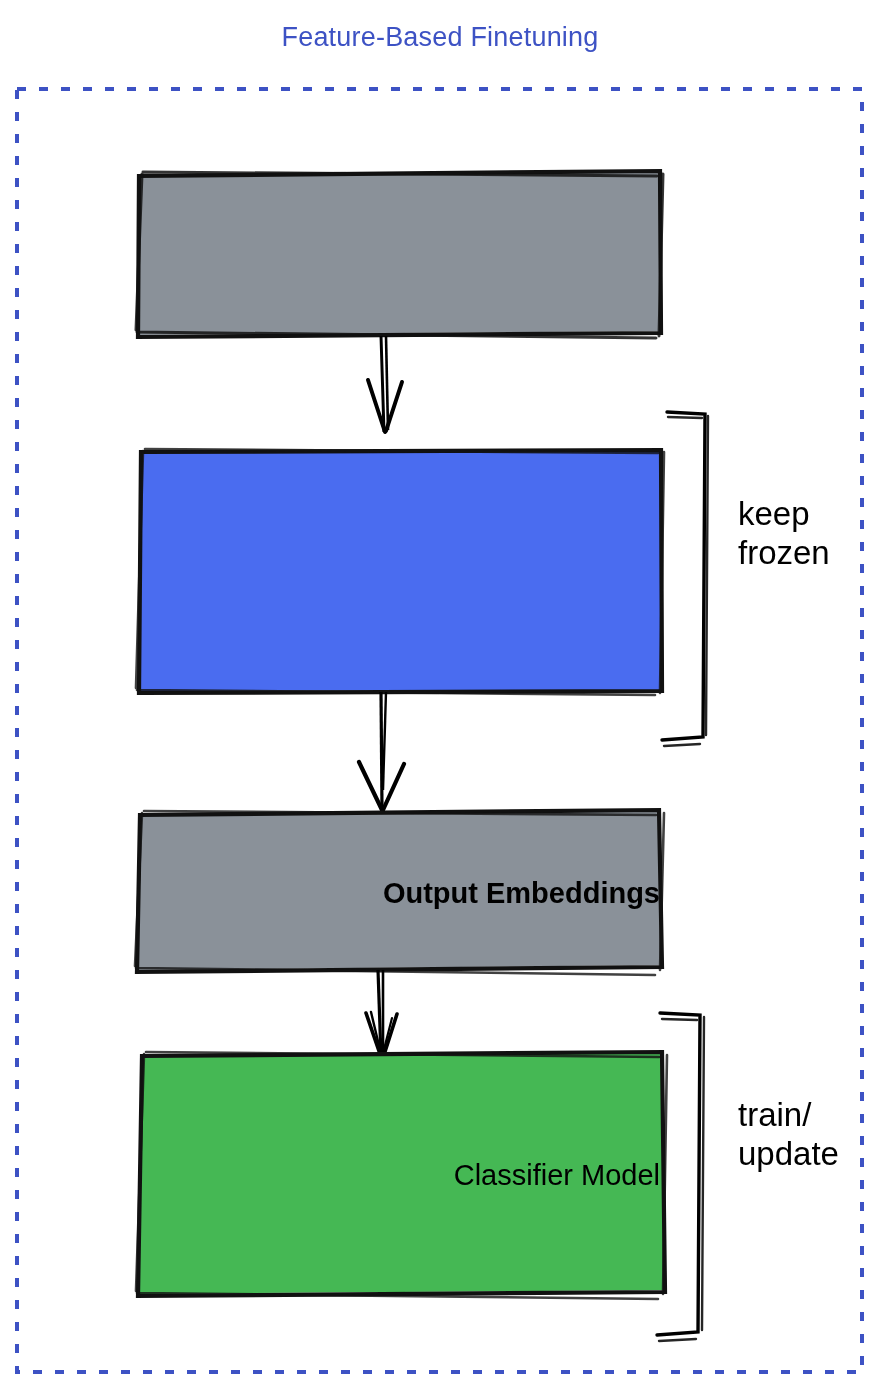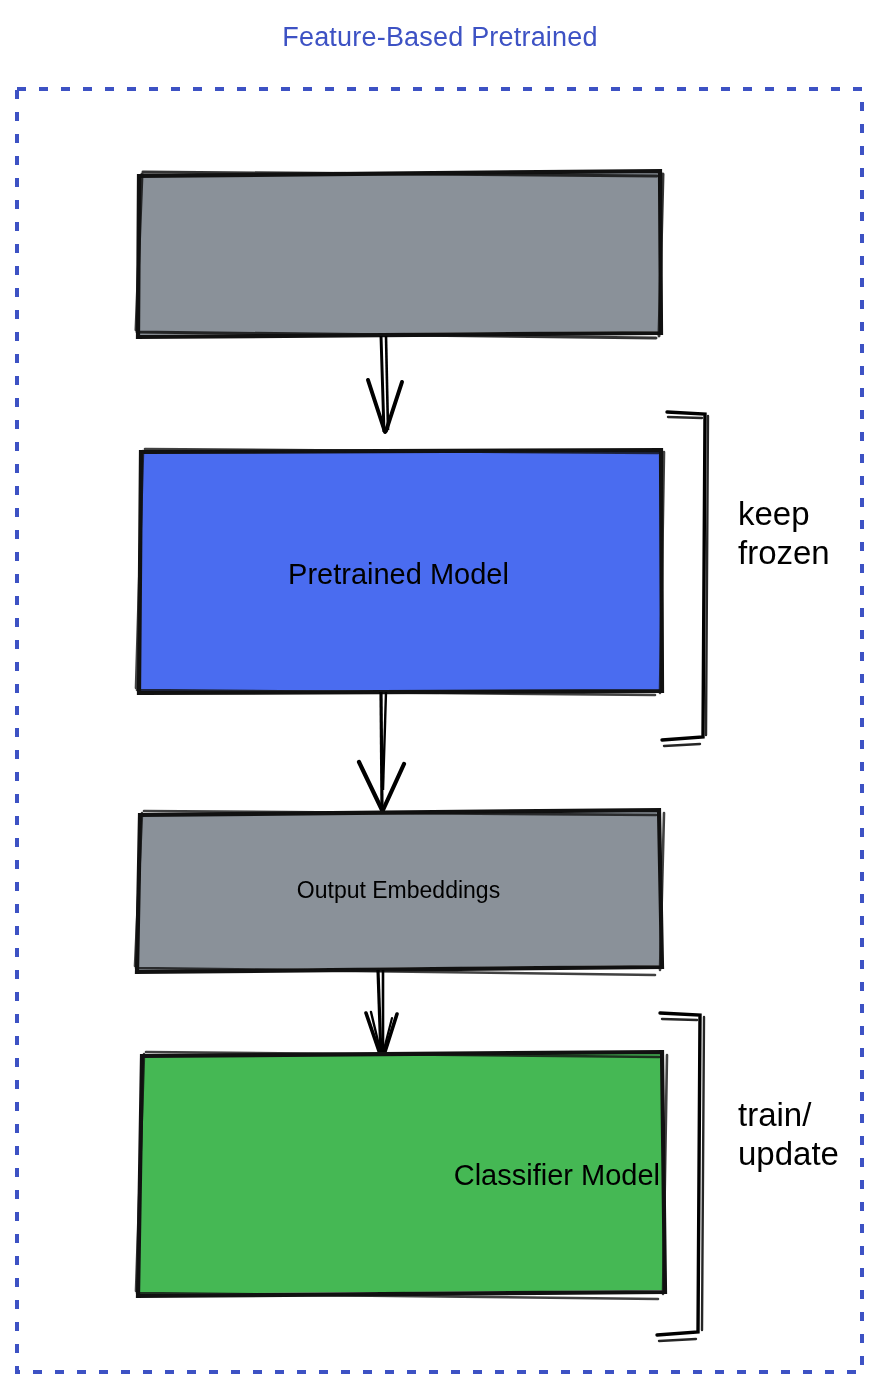--- a/index.html
+++ b/index.html
@@ -50,22 +50,23 @@
     left: 137px;
     top: 558px;
     width: 523px;
     text-align: center;
     font-size: 29px;
   }
   .label-embeddings {
     left: 137px;
     top: 877px;
     width: 523px;
-    text-align: center;
-    font-size: 23px;
+    text-align: right;
+    font-size: 29px;
+    font-weight: bold;
   }
   .label-classifier {
     left: 137px;
     top: 1159px;
     width: 523px;
     text-align: right;
     font-size: 29px;
   }
   .side-note {
     position: absolute;
@@ -84,21 +85,21 @@
     left: 738px;
     top: 1096px;
   }
   svg { display: block; }
 </style>
 </head>
 <body>
 
 <div id="stage">
 
-  <div class="diagram-title">Feature-Based Pretrained</div>
+  <div class="diagram-title">Feature-Based Finetuning</div>
 
   <svg width="880" height="1393" viewBox="0 0 880 1393" style="position:absolute;left:0;top:0;">
 
     <rect x="17" y="89" width="845" height="1283" fill="none" stroke="#3d52c4" stroke-width="4" stroke-dasharray="9 13" stroke-linecap="butt"></rect>
 
     <g>
       <polygon points="140,177 659,172 661,331 139,335" fill="#8a9199"></polygon>
       <path d="M139,176 L660,171 L661,333 L138,337 Z" fill="none" stroke="#111111" stroke-width="4.2" stroke-linejoin="miter"></path>
       <path d="M143,172 L657,176 M663,174 L659,336 M656,338 L137,332 M136,330 L142,174" fill="none" stroke="#111111" stroke-width="3" stroke-linecap="round" opacity="0.85"></path>
     </g>
@@ -150,21 +151,20 @@
     </g>
 
     <g>
       <path d="M660,1013 L700,1015 L698,1332 L657,1335" fill="none" stroke="#000000" stroke-width="3.4" stroke-linejoin="miter" stroke-linecap="round"></path>
       <path d="M662,1019 L697,1020 M704,1017 L702,1330 M696,1339 L659,1341" fill="none" stroke="#000000" stroke-width="2.4" stroke-linecap="round" opacity="0.85"></path>
     </g>
 
   </svg>
 
 
-  <div class="box-label label-pretrained">Pretrained Model</div>
 
   <div class="box-label label-embeddings">Output Embeddings</div>
 
   <div class="box-label label-classifier">Classifier Model</div>
 
   <div class="side-note note-frozen">keep
 frozen</div>
 
   <div class="side-note note-train">train/
 update</div>

